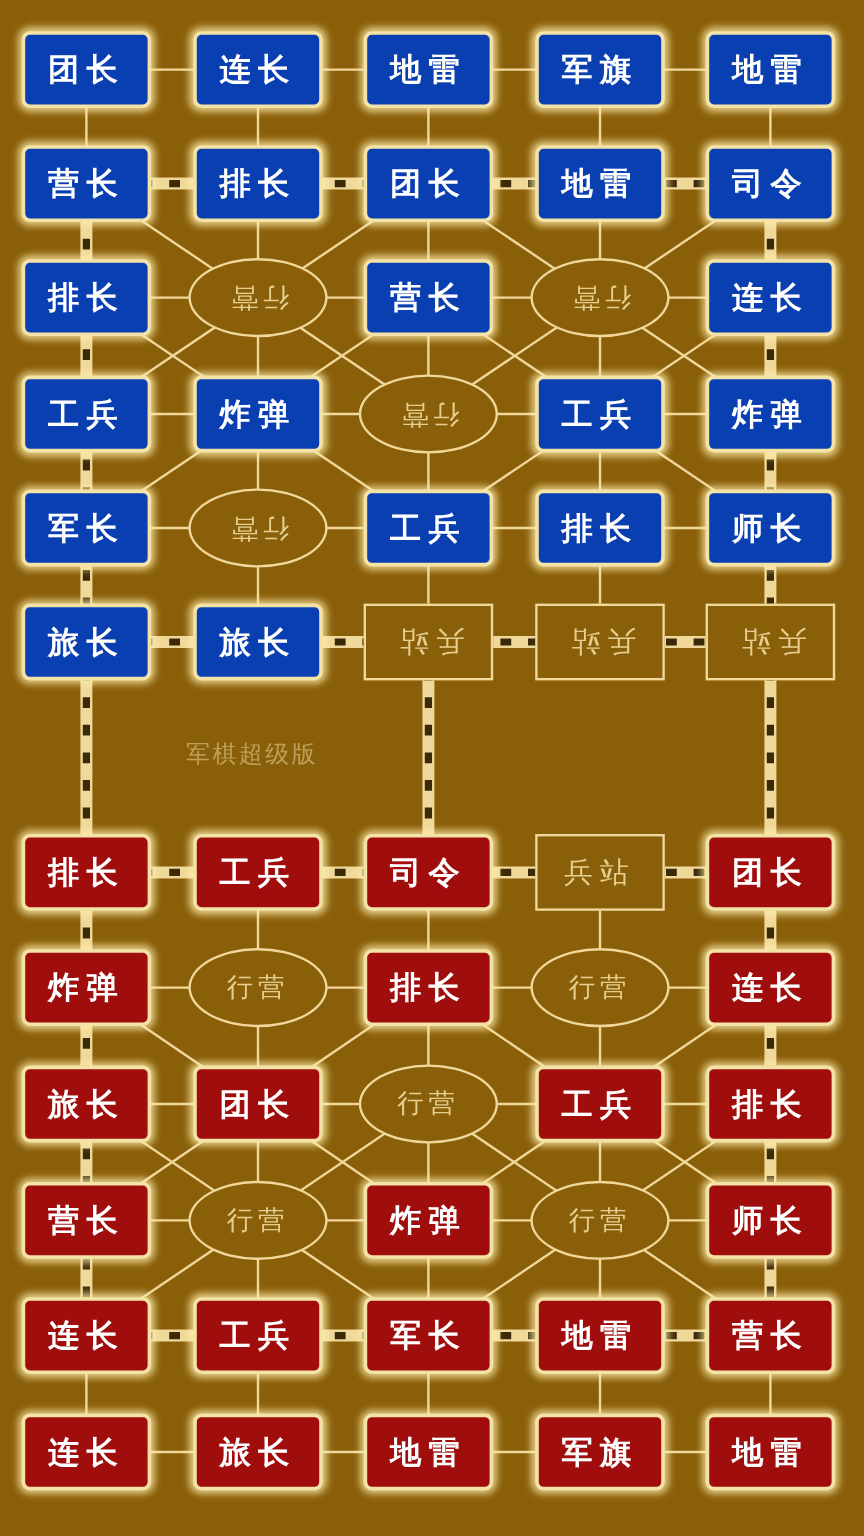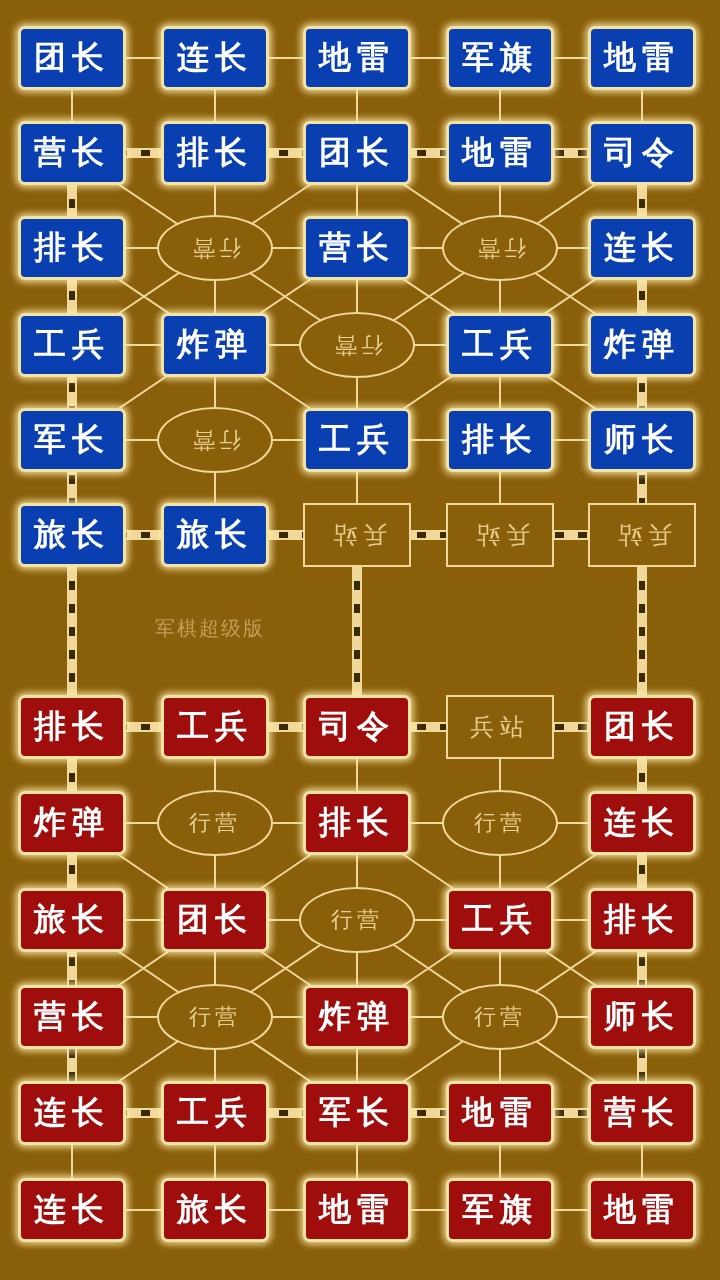--- a/index.html
+++ b/index.html
@@ -1,19 +1,19 @@
 <!DOCTYPE html>
 <html><head>
 <meta charset="utf-8">
 <style>
   html, body { margin:0; padding:0; }
   body { width:720px; height:1280px; background:#8a5f0a; position:relative; overflow:hidden; font-family:"DejaVu Sans", sans-serif; }
   #board { position:absolute; left:0; top:0; width:720px; height:1280px; }
   svg.lines { position:absolute; left:0; top:0; }
-  .cell { position:absolute; width:108px; height:64px; box-sizing:border-box; display:flex; align-items:center; justify-content:center; font-size:32px; font-weight:bold; letter-spacing:6px; }
+  .cell { position:absolute; width:108px; height:64px; box-sizing:border-box; display:flex; align-items:center; justify-content:center; font-size:26px; font-weight:bold; letter-spacing:6px; }
   .piece { border-radius:7px; color:#ffffff; border:3px solid #f3e3a6; box-shadow:0 0 6px 3px rgba(255,238,170,0.75); }
   .piece.blue { background:#0a3fb2; }
   .piece.red { background:#a00d0d; }
   .station { border:2px solid #f0d89a; background:#8a5f0a; color:#e6cf8e; font-weight:normal; font-size:24px; border-radius:0; }
   .station.flip { transform:rotate(180deg); }
   .camp { position:absolute; width:116px; height:66px; border:2px solid #f0d89a; border-radius:50%; background:#8a5f0a; box-sizing:border-box; color:#e6cf8e; display:flex; align-items:center; justify-content:center; font-size:22px; letter-spacing:4px; }
   .camp.flip { transform:rotate(180deg); }
   .title { position:absolute; left:155px; top:615px; color:#c9ab66; font-size:20px; letter-spacing:2px; opacity:0.85; }
   .footer { position:absolute; left:20px; top:1258px; width:680px; height:14px; color:#c9a55a; font-size:10px; opacity:0.6; overflow:hidden; white-space:nowrap; }
 </style>

